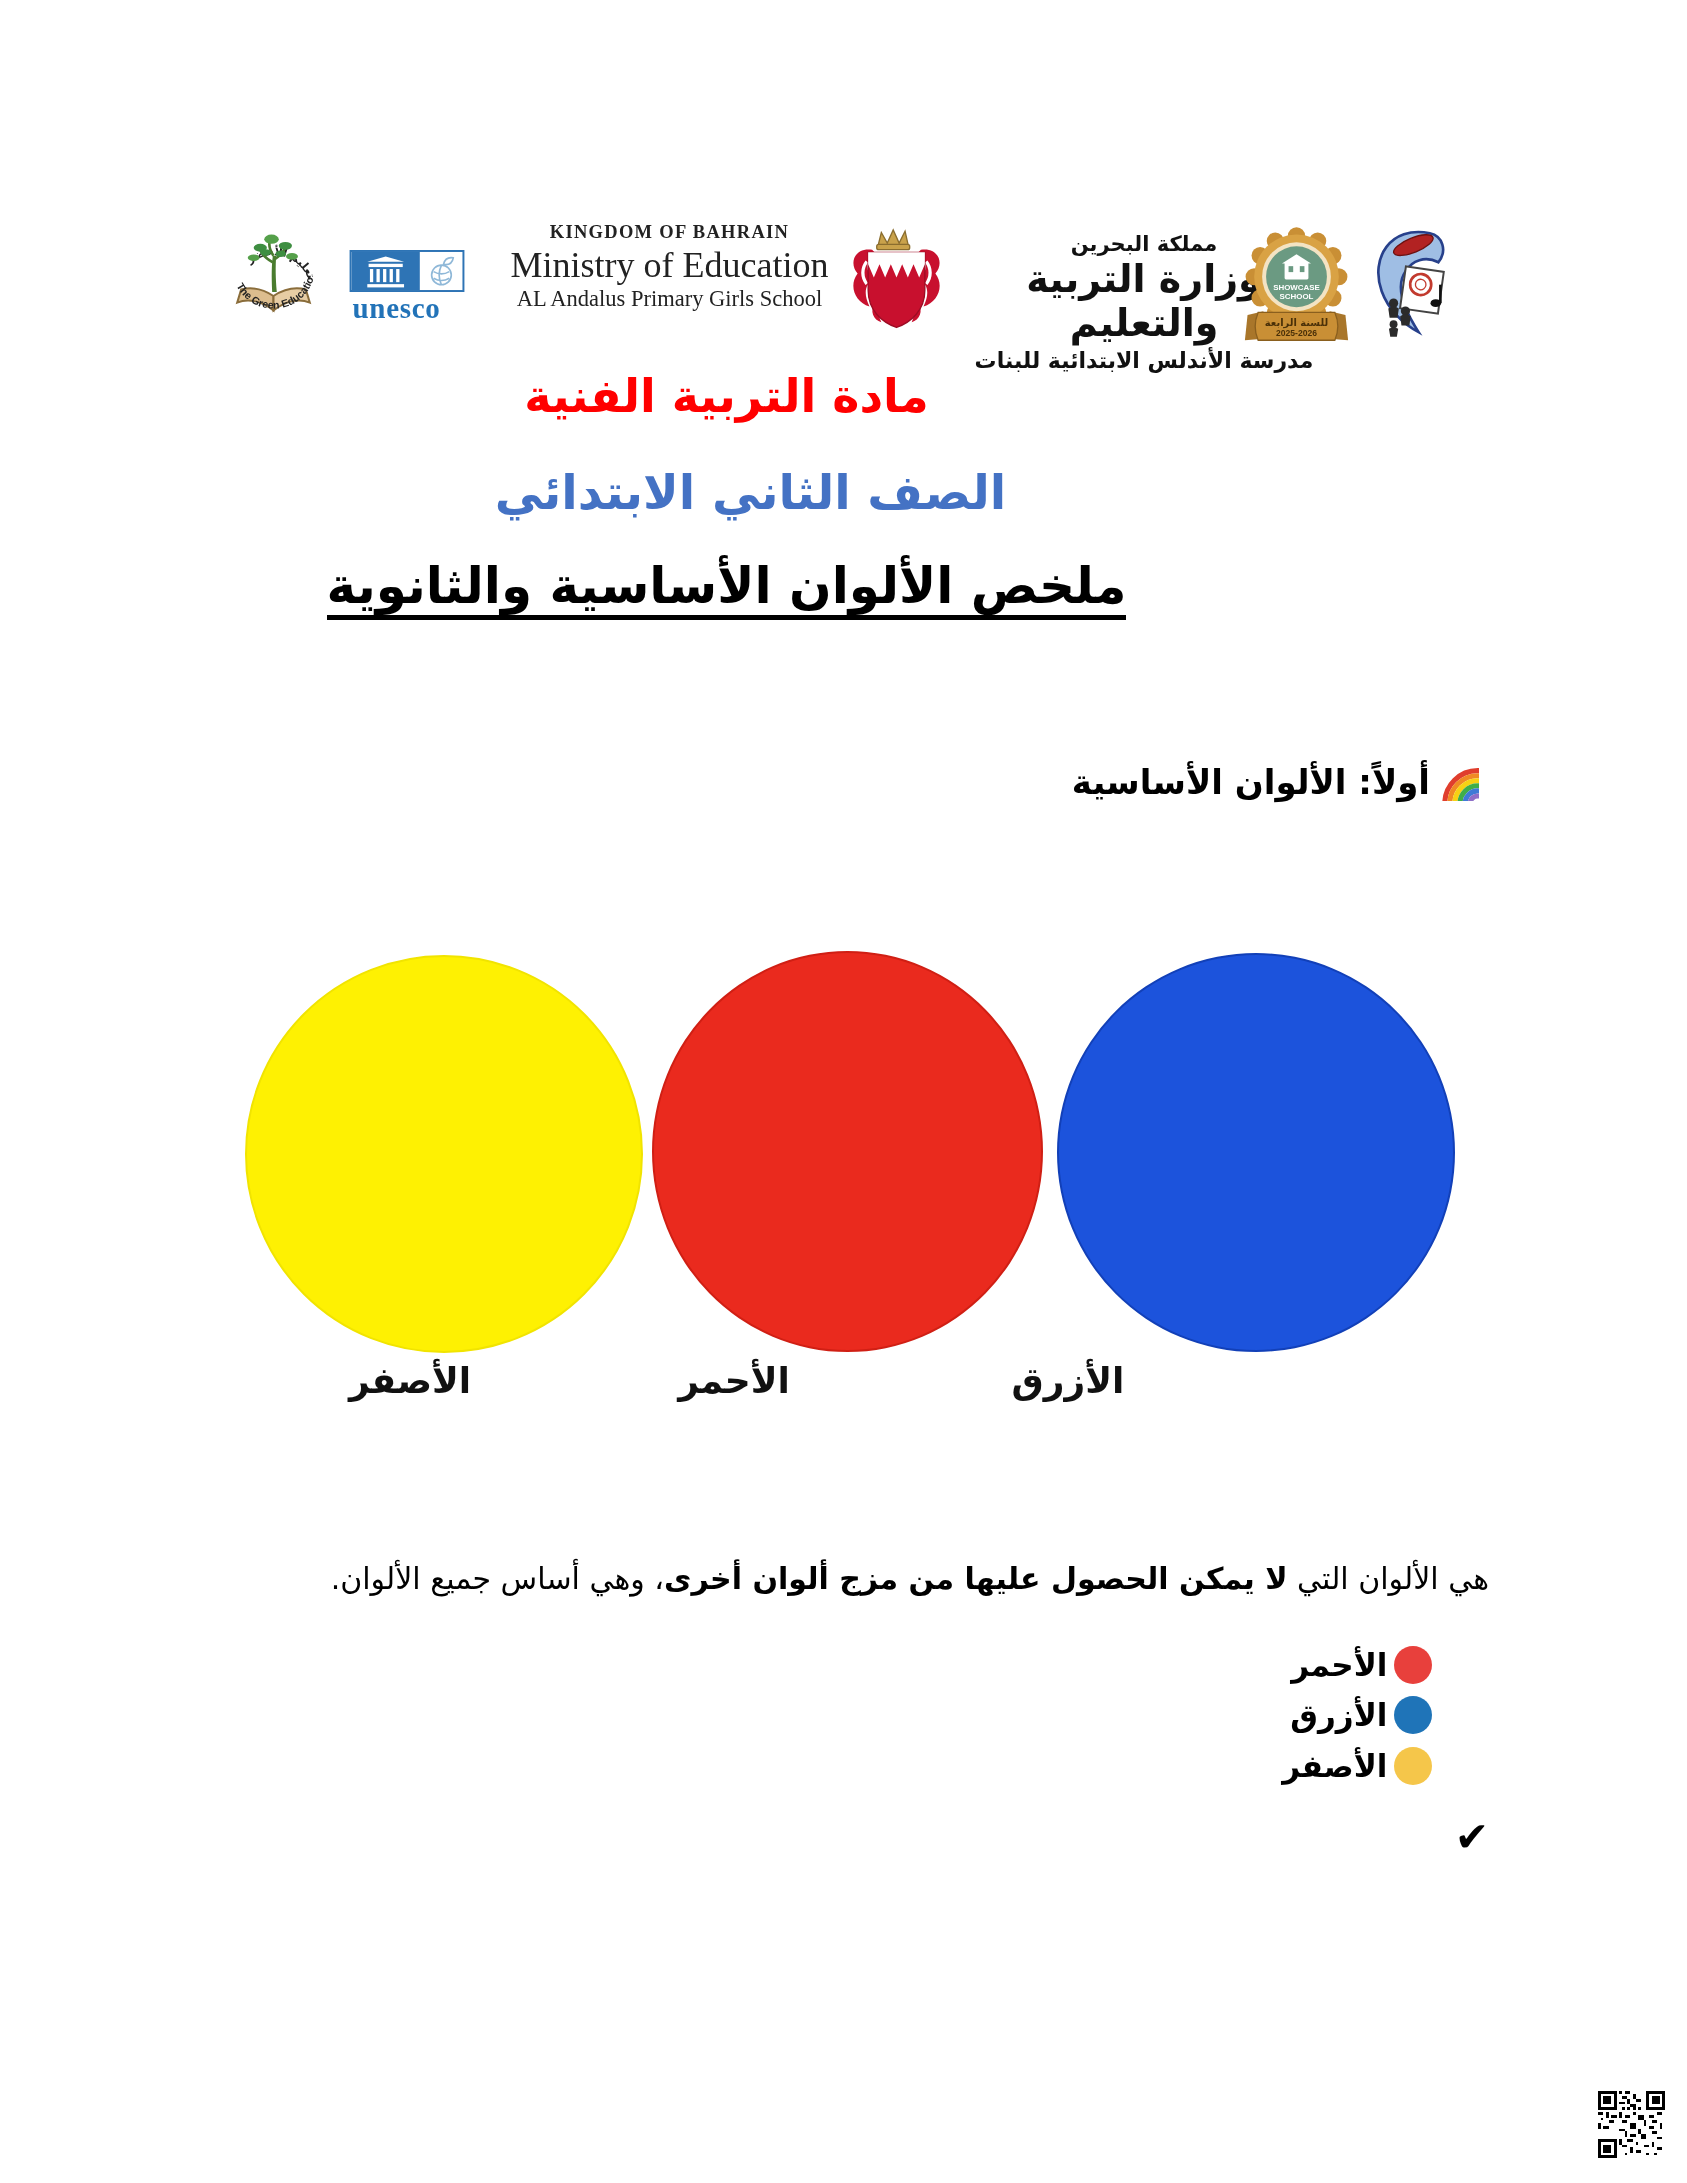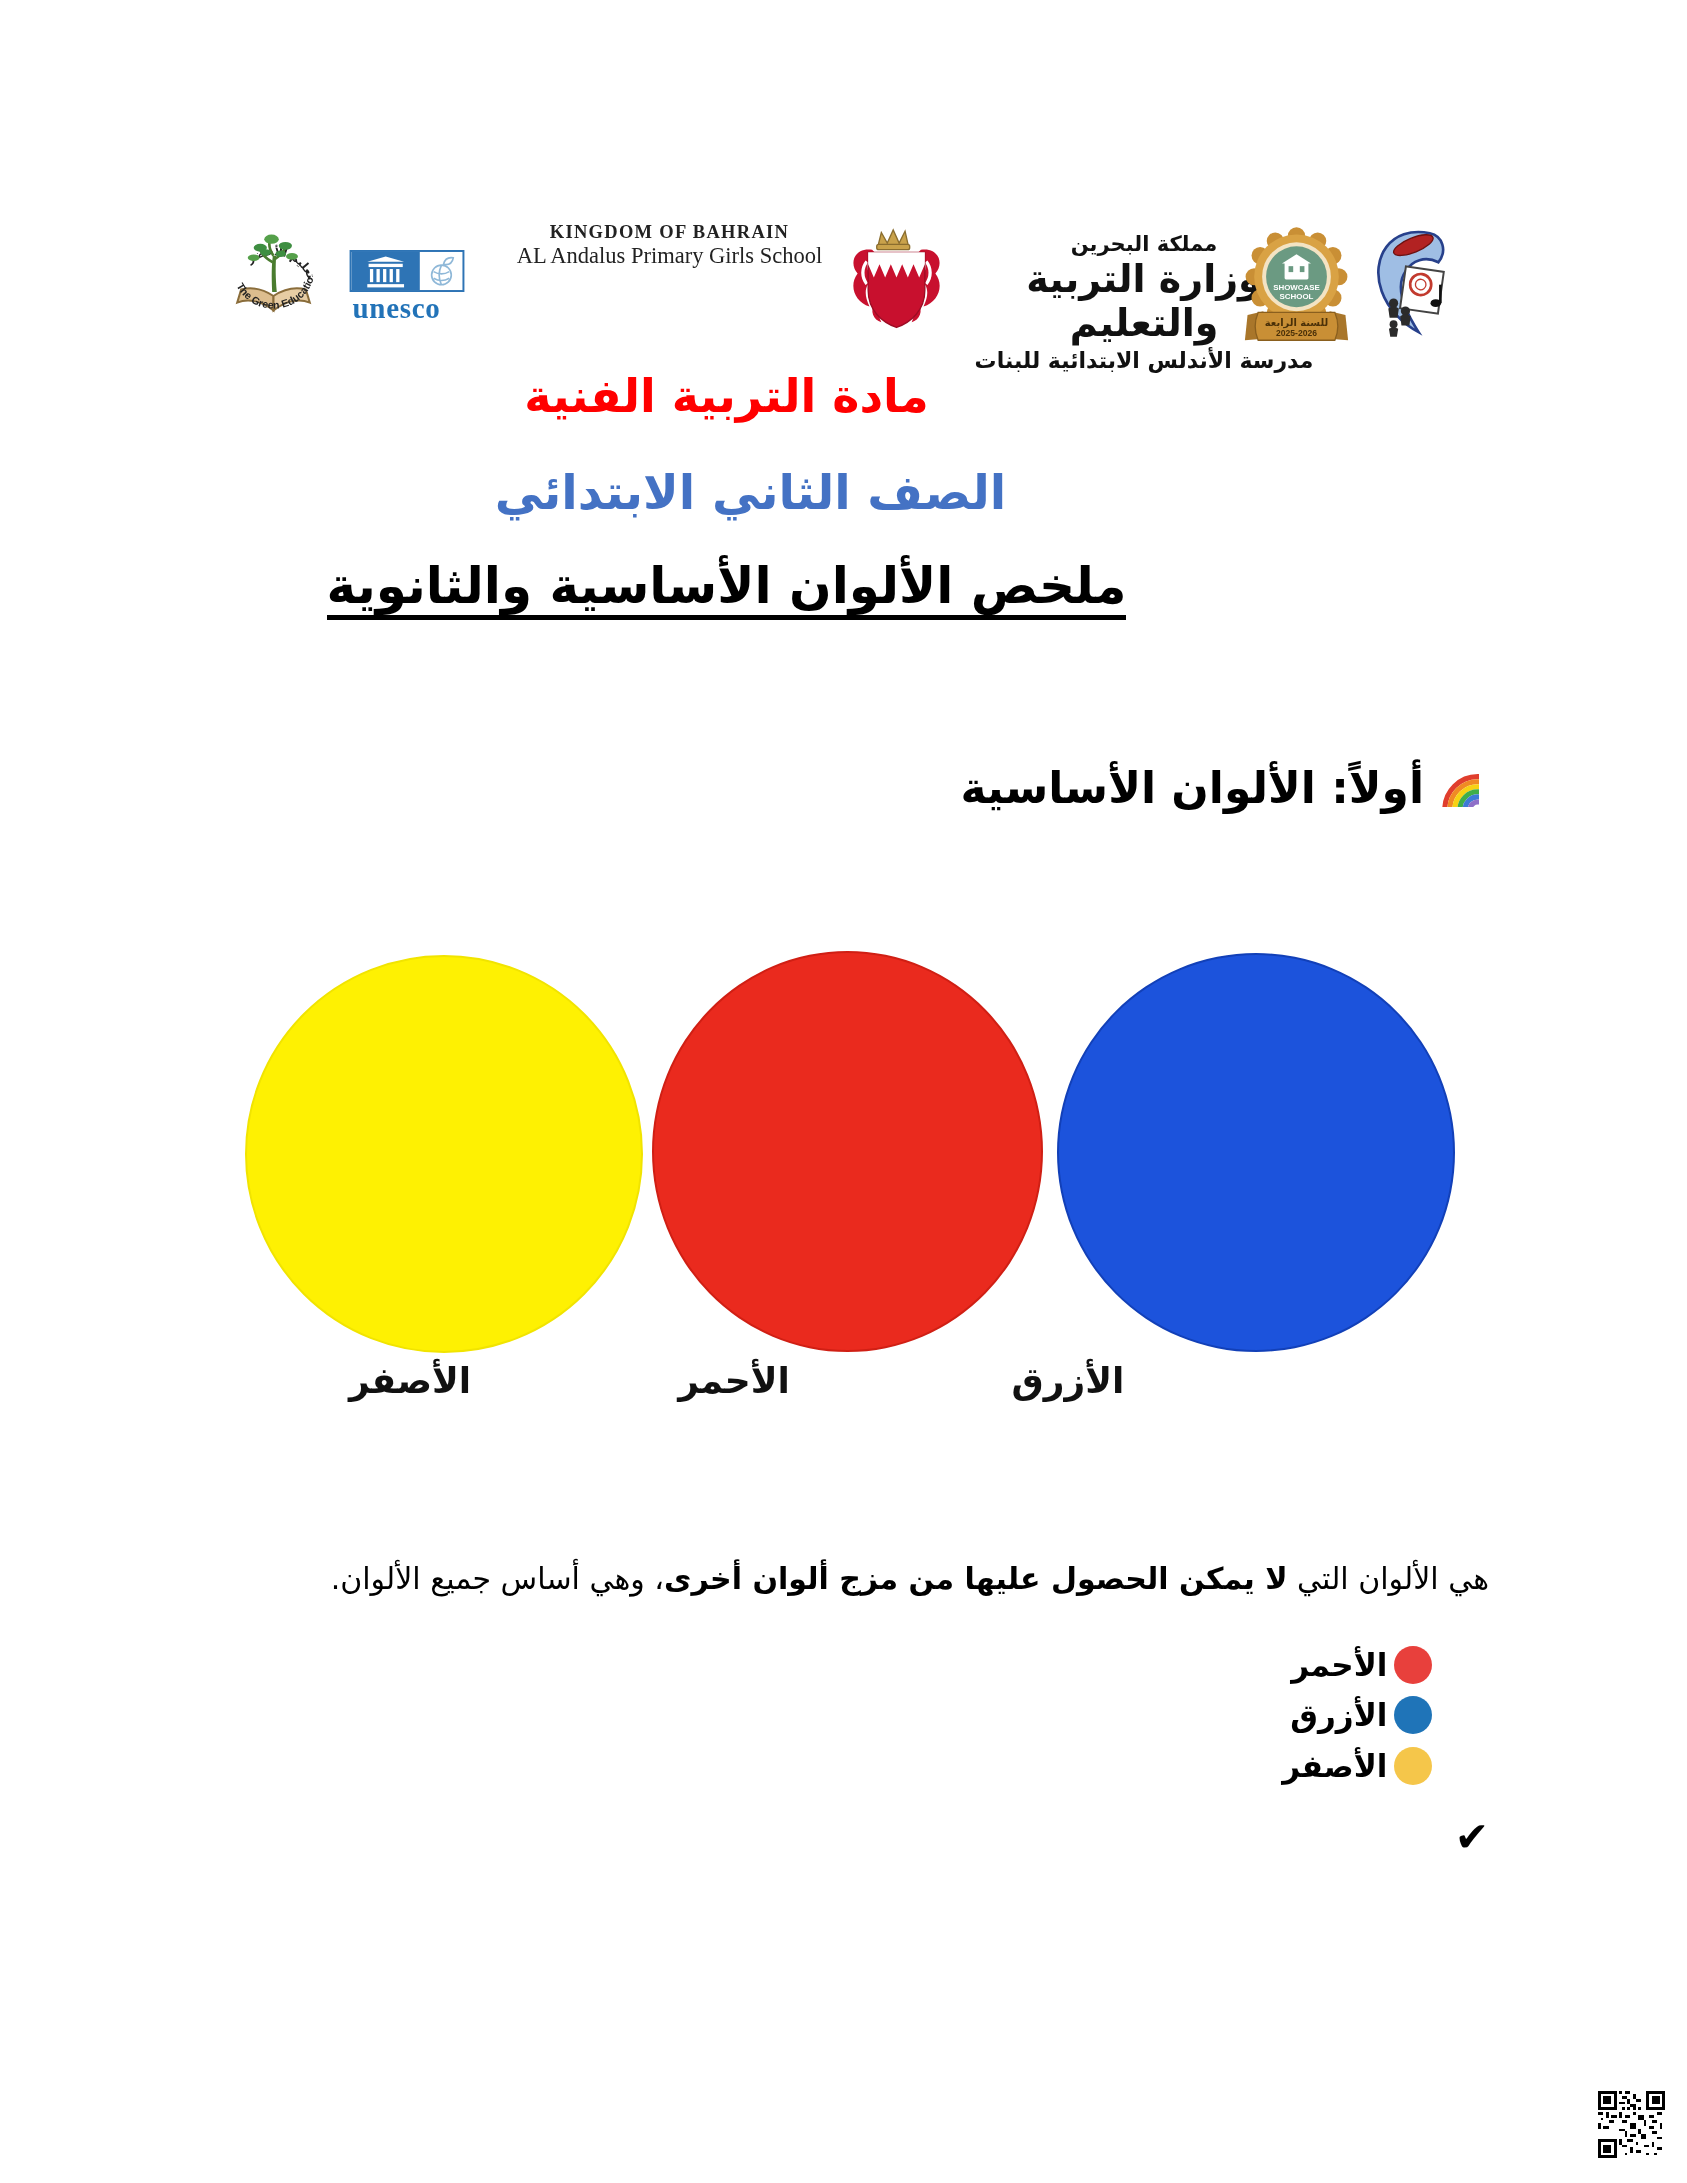--- a/index.html
+++ b/index.html
@@ -35,22 +35,22 @@
   .title-subject{top:369px;font-size:46px;}
   .title-grade{top:464px;font-size:48px;margin-left:24px;}
   .title-summary{top:557px;font-size:50px;}
   .title-summary .underlined{
     display:inline-block;border-bottom:5.3px solid #000;padding-bottom:0;
   }
 
   
   .section-heading{
     position:absolute;right:208px;top:762px;direction:rtl;
-    display:flex;align-items:center;gap:17px;
-    font-size:44px;font-weight:bold;color:#000;
+    display:flex;align-items:center;gap:11px;
+    font-size:34px;font-weight:bold;color:#000;
   }
 
   
   .big-circle{position:absolute;border-radius:50%;}
   .circle-yellow{left:245px;top:955px;width:394px;height:394px;border:2px solid #f1e400;}
   .circle-red{left:652px;top:951px;width:387px;height:397px;border:2px solid #d01f14;}
   .circle-blue{left:1057px;top:953px;width:394px;height:395px;border:2px solid #1240b8;}
   .circle-label{
     position:absolute;top:1360px;width:198px;text-align:center;direction:rtl;
     font-size:36px;font-weight:bold;color:#111;
@@ -133,20 +133,21 @@
   <g stroke="#8fb8d8" stroke-width="2.5" fill="none">
     <circle cx="140" cy="38" r="15"></circle>
     <path d="M128 33 Q140 40 152 33 M128 43 Q140 50 152 43 M140 23 Q133 38 140 53"></path>
     <path d="M143 22 Q146 10 158 12 Q156 24 143 22 Z"></path>
   </g>
 </svg>
 <div class="unesco-word">unesco</div>
 
 <div class="ministry-block">
   <div class="ministry-line1">KINGDOM OF BAHRAIN</div>
+  <div class="ministry-line2">Ministry of Education</div>
   <div class="ministry-line3">AL Andalus Primary Girls School</div>
 </div>
 
 <svg class="hdr-logo" style="left:847px;top:222px" width="99" height="120" viewBox="0 0 150 182">
   <g>
     <path d="M38 42 C 12 38 2 62 16 78 C 2 96 12 122 34 128 C 24 108 28 94 40 86 C 26 74 28 54 44 48 Z" fill="#c8102e"></path>
     <path d="M30 60 C 22 70 22 84 30 94" stroke="#fff" stroke-width="5" fill="none"></path>
     <path d="M112 42 C 138 38 148 62 134 78 C 148 96 138 122 116 128 C 126 108 122 94 110 86 C 124 74 122 54 106 48 Z" fill="#c8102e"></path>
     <path d="M120 60 C 128 70 128 84 120 94" stroke="#fff" stroke-width="5" fill="none"></path>
     <path d="M42 122 C 34 136 40 148 52 152 C 46 140 48 132 56 126 Z" fill="#c8102e"></path>

